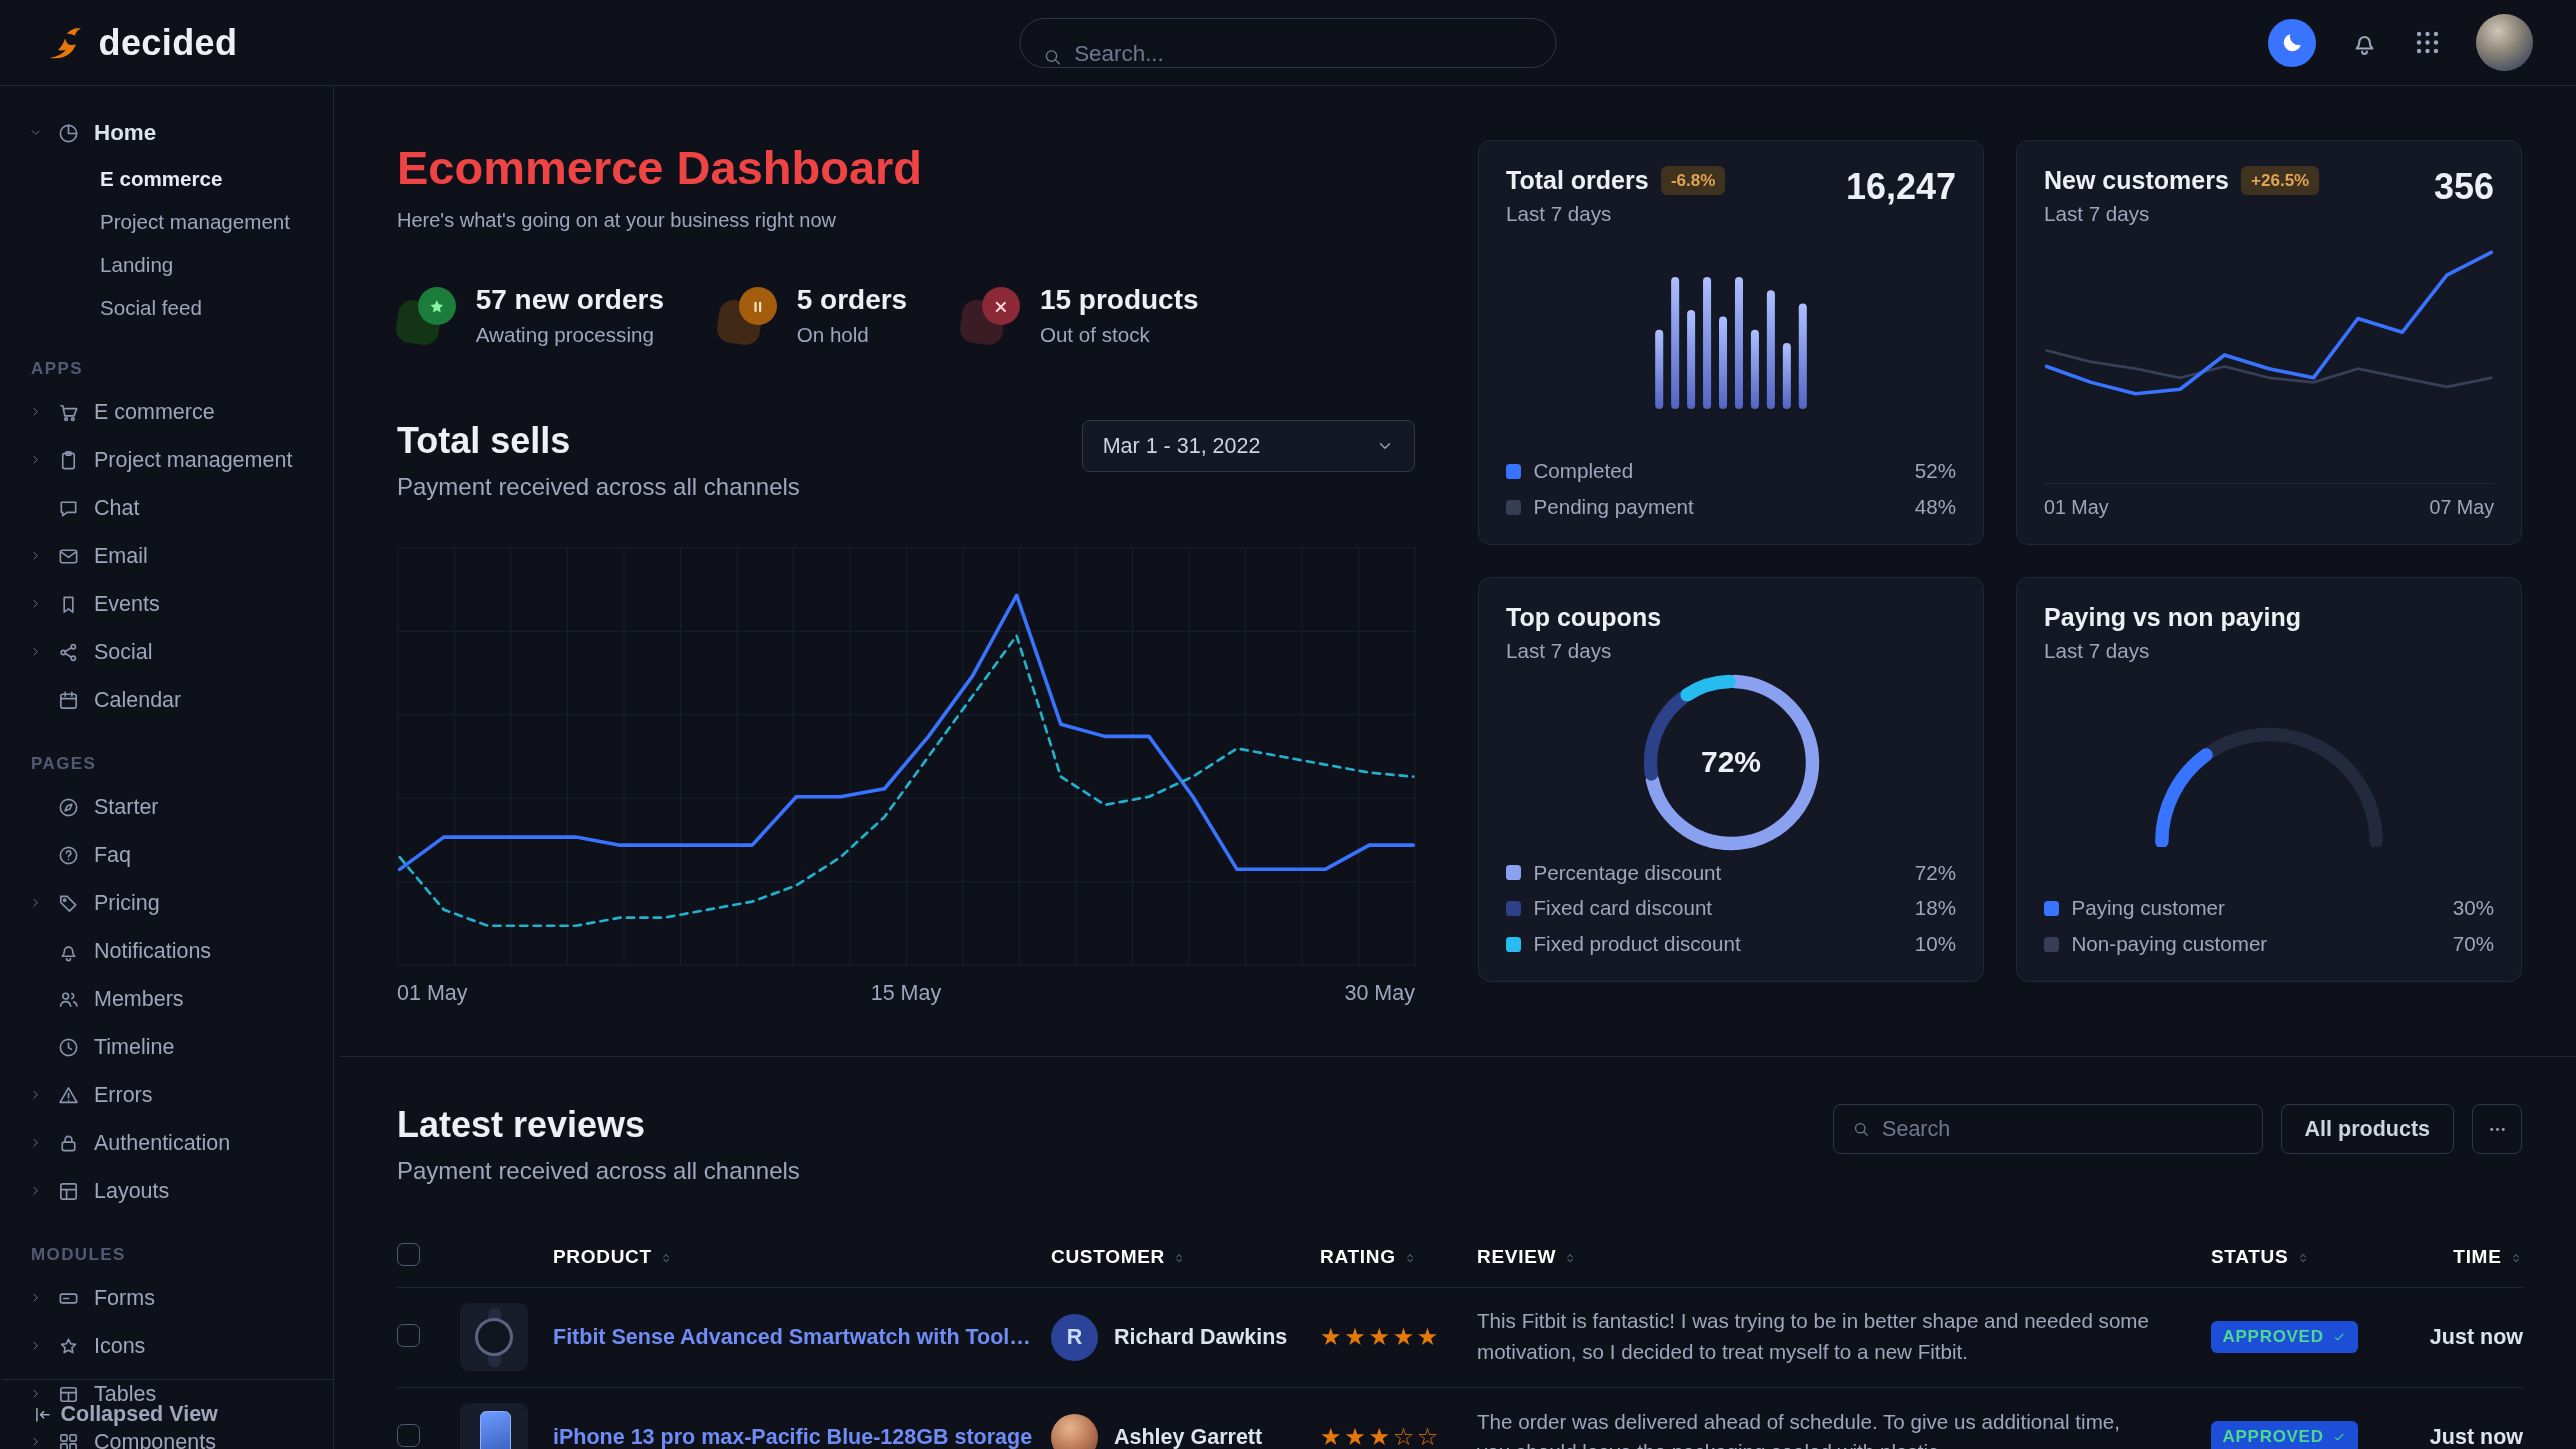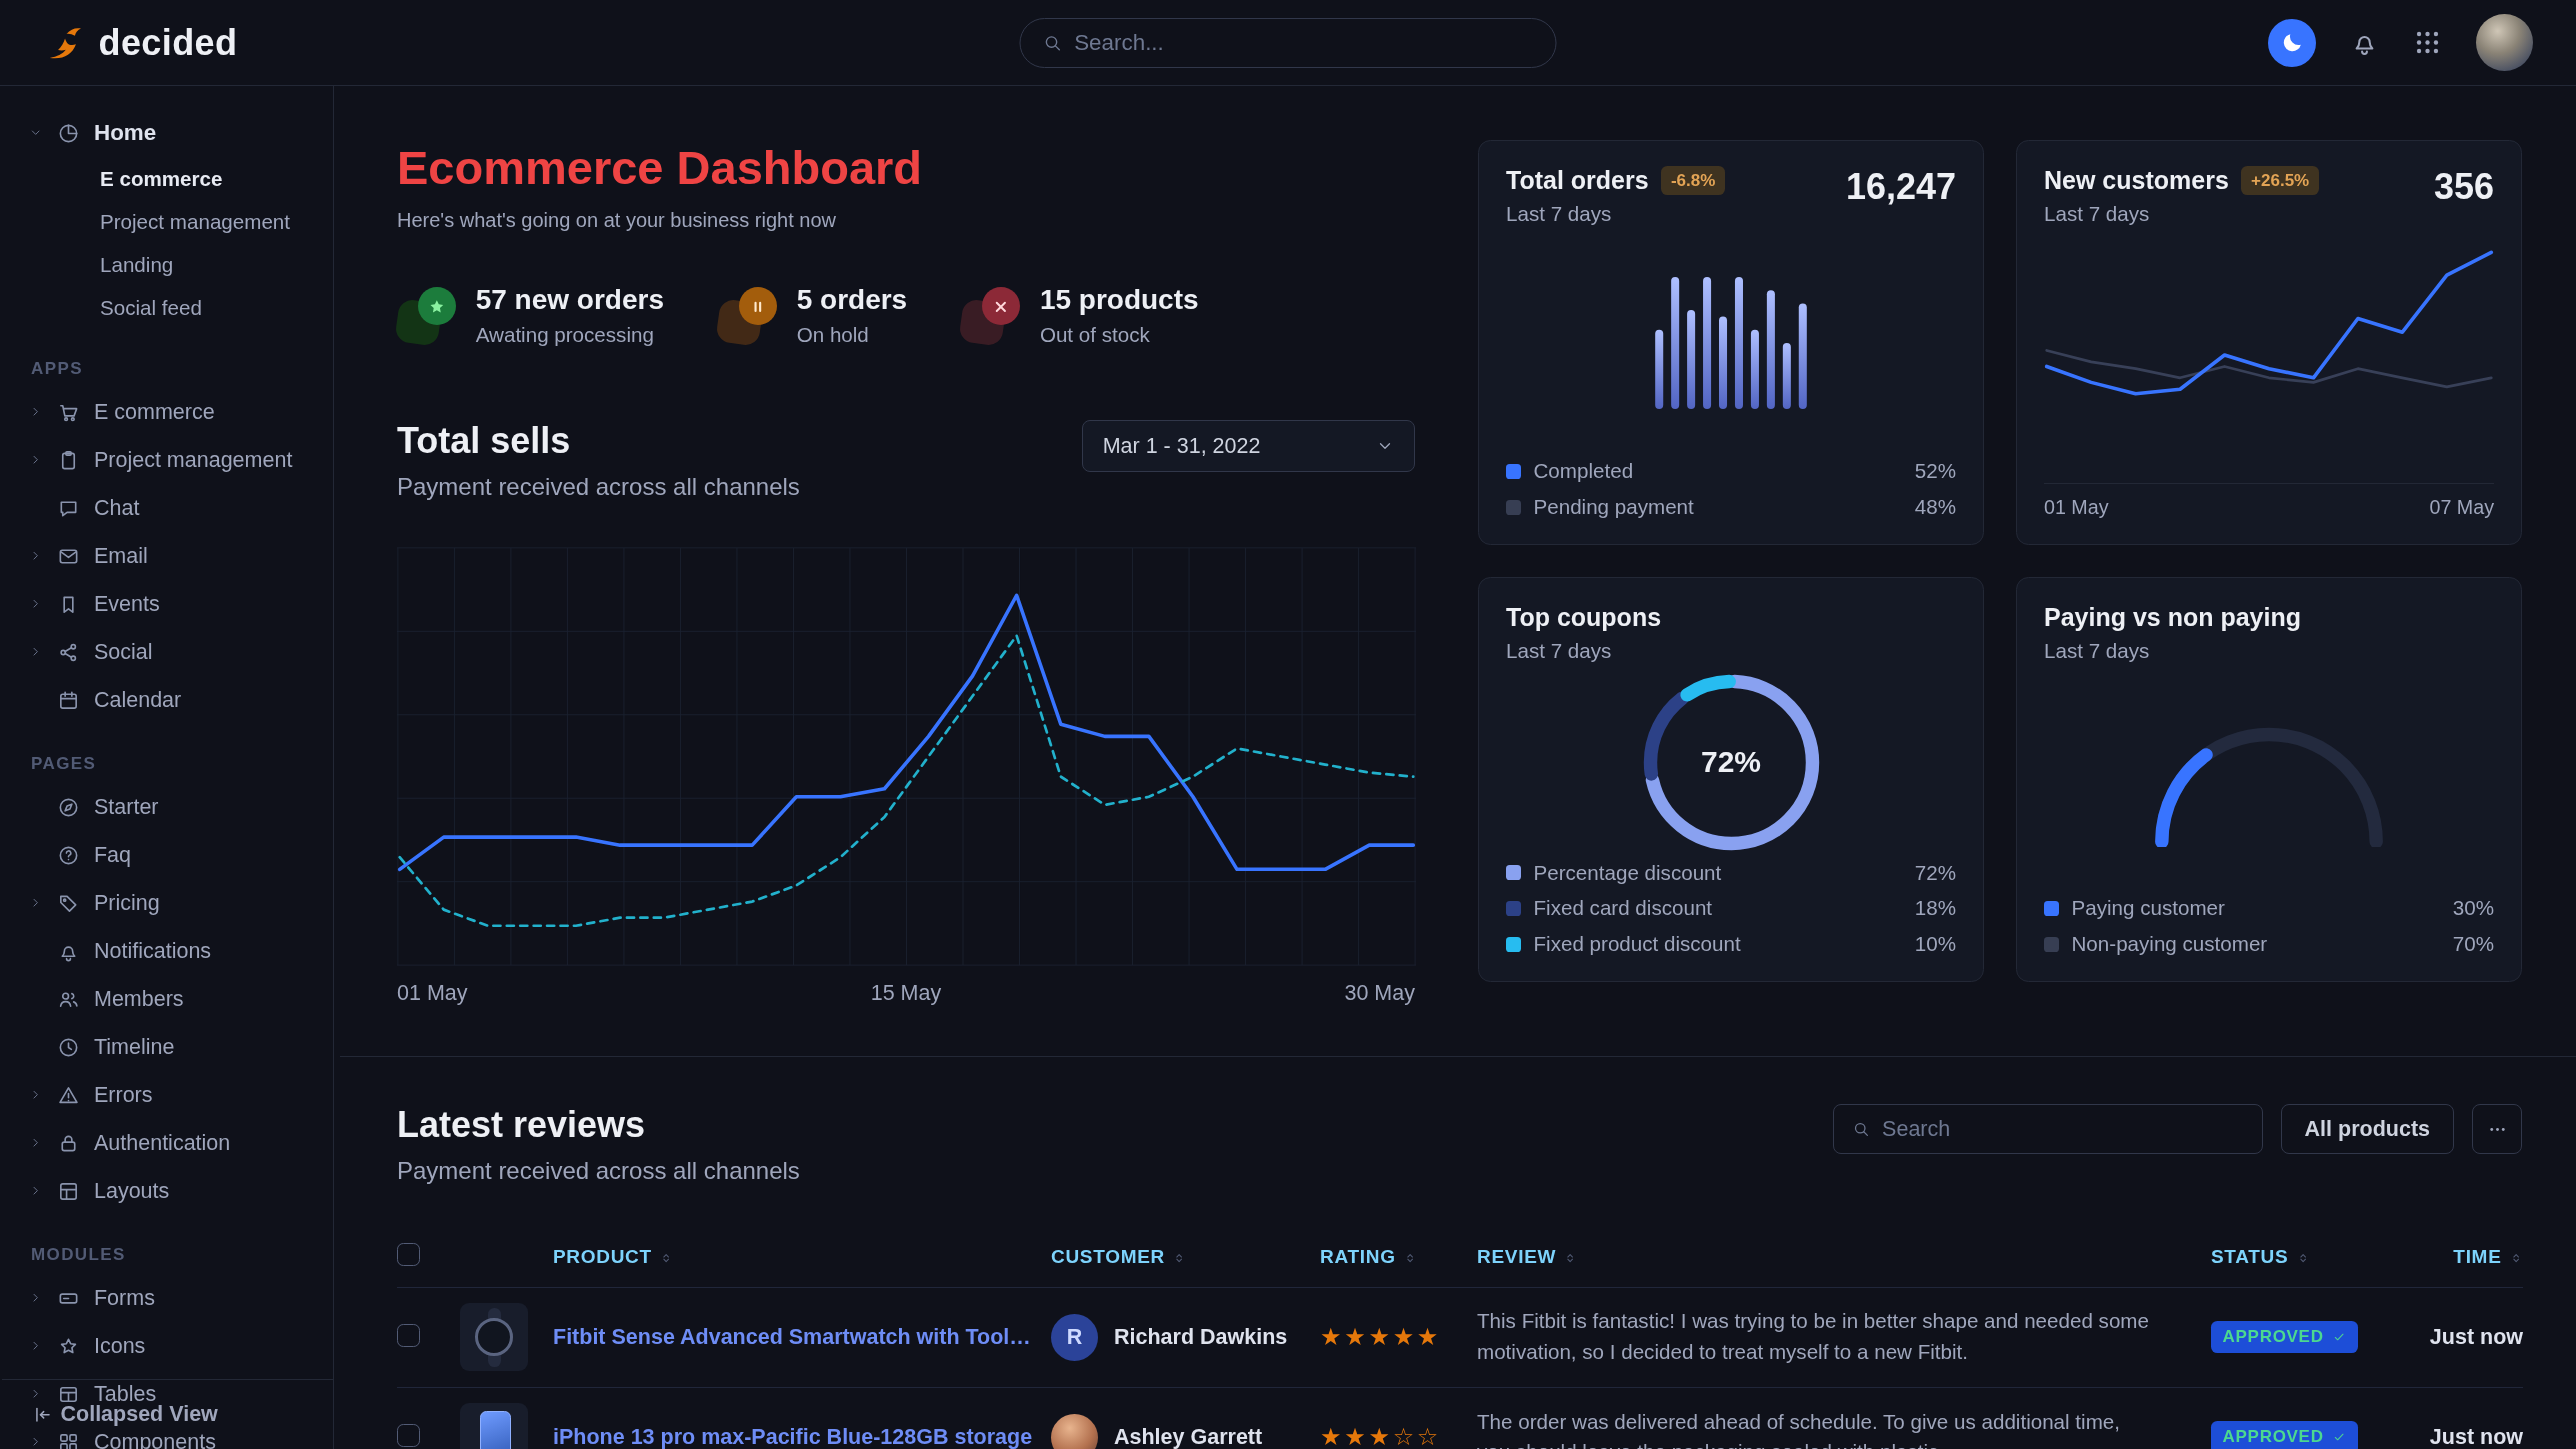--- a/index.html
+++ b/index.html
@@ -8,21 +8,21 @@
   .icon { display:inline-flex; align-items:center; justify-content:center; }
   .icon svg { width:100%; height:100%; }
 
   
   .topbar { position:absolute; top:0; left:0; right:0; height:86px; display:flex; align-items:center;
             padding:0 43px; border-bottom:0.9px solid #232836; background:#0f111a; z-index:20; }
   .brand { display:flex; align-items:center; gap:12.5px; cursor:pointer; }
   .brand .logo { width:43px; height:43px; }
   .brand-label { font-size:36px; font-weight:700; color:#eef0f5; letter-spacing:0.4px; }
   .search-pill { position:absolute; left:50%; transform:translateX(-50%); width:537px; height:50px;
-                 border:0.9px solid #31374a; border-radius:25px; display:flex; align-items:center;
+                 border:0.9px solid #31374a; border-radius:25px; display:flex; align-items:flex-end;
                  padding:0 21.5px; gap:12.5px; color:#6e7891; }
   .search-pill .icon { width:19.7px; height:19.7px; }
   .search-pill input { flex:1; background:transparent; border:none; outline:none; color:#cfd4e0;
                        font-size:22.4px; font-family:inherit; }
   .search-pill input::placeholder { color:#6e7891; }
   .top-actions { margin-left:auto; display:flex; align-items:center; gap:34px; }
   .moon-btn { width:48px; height:48px; border-radius:50%; background:#3874ff; color:#fff;
               display:flex; align-items:center; justify-content:center; cursor:pointer; }
   .moon-btn .icon { width:25px; height:25px; }
   .top-icon { width:29px; height:29px; color:#9fa6bc; cursor:pointer; }
@@ -117,21 +117,21 @@
                 align-items:center; gap:12.5px; padding:0 18px; color:#6e7891; }
   .tbl-search .icon { width:18px; height:18px; }
   .tbl-search input { flex:1; background:none; border:none; outline:none; color:#cfd4e0; font-size:21.5px; font-family:inherit; }
   .tbl-search input::placeholder { color:#6e7891; }
   .btn { height:50px; border:0.9px solid #31374a; border-radius:8px; background:none; color:#cfd4e0;
          font-size:21.5px; font-weight:600; font-family:inherit; padding:0 23px; cursor:pointer; }
   .btn-more { width:50px; padding:0; color:#9fa6bc; display:flex; align-items:center; justify-content:center; }
   .btn-more .icon { width:23px; height:23px; }
 
   table { width:100%; border-collapse:collapse; margin-top:43px; table-layout:fixed; }
-  th { text-align:left; height:59px; font-size:19px; font-weight:700; color:#7dd3fc; letter-spacing:0.7px; vertical-align:middle; }
+  th { text-align:left; height:59px; font-size:19px; font-weight:700; color:#ffffff; letter-spacing:0.7px; vertical-align:middle; }
   th.right { text-align:right; }
   th .sorticon { display:inline-flex; width:14.3px; height:14.3px; color:#525b75; margin-left:7.2px; vertical-align:-1.8px; }
   #head-row th:nth-child(2) { padding-left:93px; }
   td { border-top:0.9px solid #20263a; height:100px; vertical-align:middle; }
   .checkbox { display:inline-block; width:23px; height:23px; border:1.8px solid #525b75; border-radius:6.3px; cursor:pointer; }
   .prod-cell { display:flex; align-items:center; gap:25px; }
   .thumb { width:68px; height:68px; border-radius:9px; background:#181d2b; position:relative; flex:0 0 68px; overflow:hidden; }
   .thumb.watch::before { content:""; position:absolute; left:28px; top:4.5px; width:12.5px; height:59px; background:#242b3e; border-radius:6.3px; }
   .thumb.watch::after { content:""; position:absolute; inset:15px; border:3.6px solid #5a6480; border-radius:50%; background:#11151f; }
   .thumb.phone::after { content:""; position:absolute; left:19.7px; top:8px; width:29px; height:52px; border-radius:6.3px;

